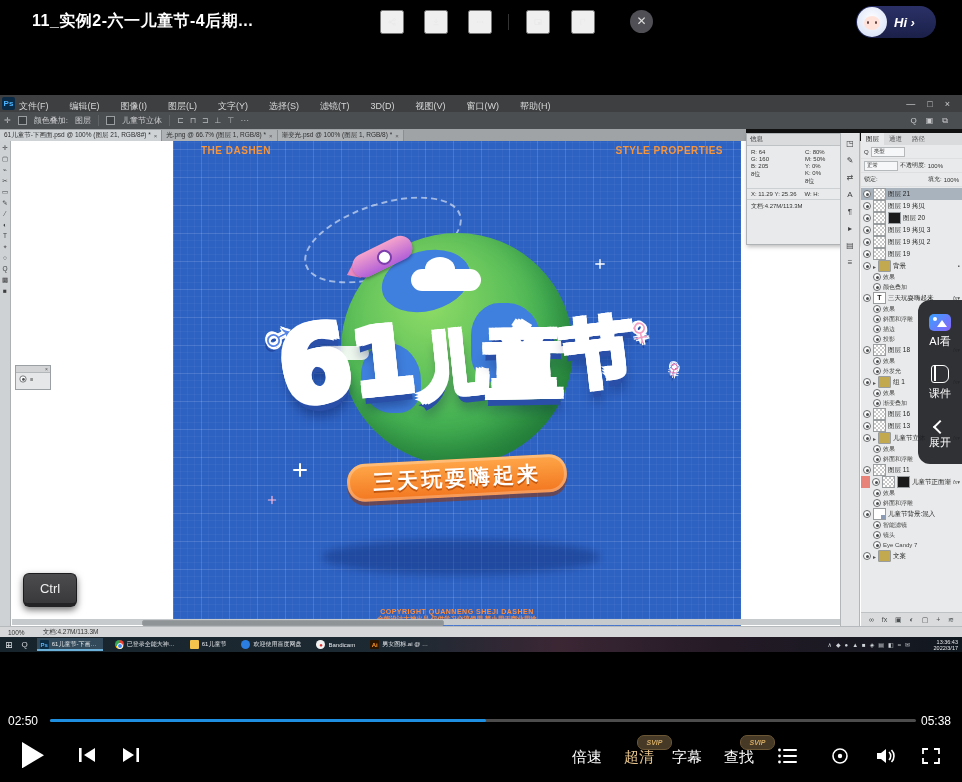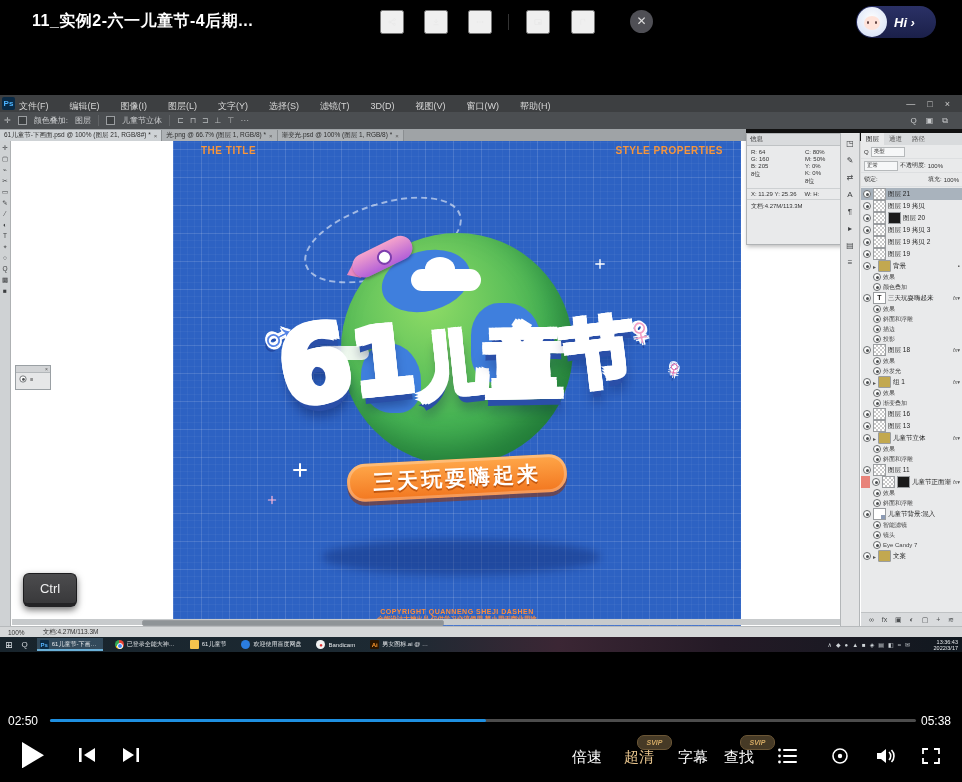--- a/index.html
+++ b/index.html
@@ -203,21 +203,21 @@
   #controls{position:absolute;left:0;top:706px;width:772px;height:72px;background:#000;z-index:6;}
   #cur-time{position:absolute;left:8px;top:8px;font-size:12px;color:#fff;}
   #tot-time{position:absolute;left:921px;top:8px;font-size:12px;color:#fff;}
   #track{position:absolute;left:50px;top:13px;width:866px;height:3px;background:#4c4c4c;border-radius:2px;}
   #track .fill{height:100%;background:#1e8fe0;border-radius:2px;}
   .pbtn{position:absolute;background:none;border:none;padding:0;cursor:pointer;}
   #btn-play{left:22px;top:36px;width:22px;height:26px;}
   #btn-prev{left:78px;top:41px;width:18px;height:16px;}
   #btn-next{left:122px;top:41px;width:18px;height:16px;}
   .ctl-label{position:absolute;top:42px;font-size:15px;color:#fff;cursor:pointer;background:none;border:none;padding:0;}
-  #lb-speed{left:572px;} #lb-quality{left:624px;color:#e6c38c;} #lb-subtitle{left:672px;margin-left:6px;} #lb-find{left:724px;}
+  #lb-speed{left:572px;} #lb-quality{left:624px;color:#e6c38c;} #lb-subtitle{left:672px;} #lb-find{left:724px;}
   .svip{position:absolute;top:29px;width:33px;height:13px;border-radius:7px;background:#463a26;border:1px solid #6b5636;
      color:#d2a964;font-size:7px;font-weight:bold;font-style:italic;display:flex;align-items:center;justify-content:center;}
   #svip1{left:637px;} #svip2{left:740px;}
   .ctl-icon{position:absolute;top:41px;width:22px;height:18px;cursor:pointer;background:none;border:none;padding:0;}
   #ic-playlist{left:777px;} #ic-target{left:829px;} #ic-volume{left:875px;} #ic-fullscreen{left:920px;}
   .ctl-icon svg{width:100%;height:100%;}
 </style>
 </head>
 <body>
 
@@ -330,21 +330,21 @@
           <span class="tool">◐</span>
           <span class="tool">T</span>
           <span class="tool">⌖</span>
           <span class="tool">○</span>
           <span class="tool">Q</span>
           <span class="tool">▩</span>
           <span class="tool">■</span>
         </div>
 
       <div id="canvas" style="background-color: rgb(45, 98, 195);">
-        <div class="cv-label" id="cv-tl">THE TITLE</div>
+        <div class="cv-label" id="cv-tl">THE DASHEN</div>
         <div class="cv-label" id="cv-tr">STYLE PROPERTIES</div>
         <div id="orbit"></div>
         <div id="globe">
           <span class="sea" id="sea1"></span>
             <span class="sea" id="sea2"></span>
             <span class="sea" id="sea3"></span>
         </div>
         <div class="cloudw" id="cloud1"></div>
         <div class="cloudw" id="cloud2"></div>
         <div id="rocket">
@@ -674,20 +674,34 @@
   <div id="mini-panel">
     <div class="mp-head">
         <i>×</i>
       </div>
     <div class="mp-body">
         <span class="eye"></span>
         <b>≡</b>
       </div>
   </div>
 
+  <aside id="side-dock">
+    <div class="dock-item">
+      <span class="ai-ic"></span>
+      <span class="lab">AI看</span>
+    </div>
+    <div class="dock-item">
+      <span class="book-ic"></span>
+      <span class="lab">课件</span>
+    </div>
+    <div class="dock-item">
+      <span class="chev-ic"></span>
+      <span class="lab">展开</span>
+    </div>
+  </aside>
 
   <footer id="controls">
     <span id="cur-time">02:50</span>
     <div id="track">
         <div class="fill" style="width: 50.3%; background: rgb(30, 143, 224);"></div>
       </div>
     <span id="tot-time">05:38</span>
 
     <button class="pbtn" id="btn-play">
       <svg viewBox="0 0 20 24">

